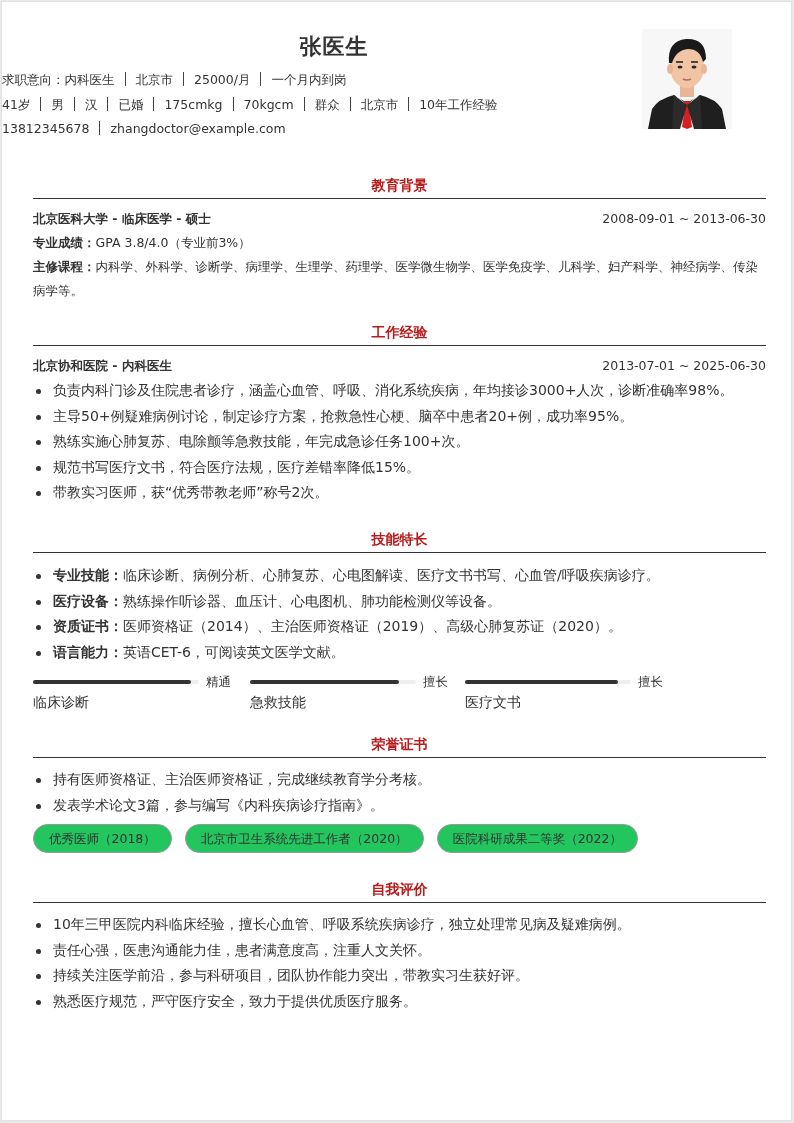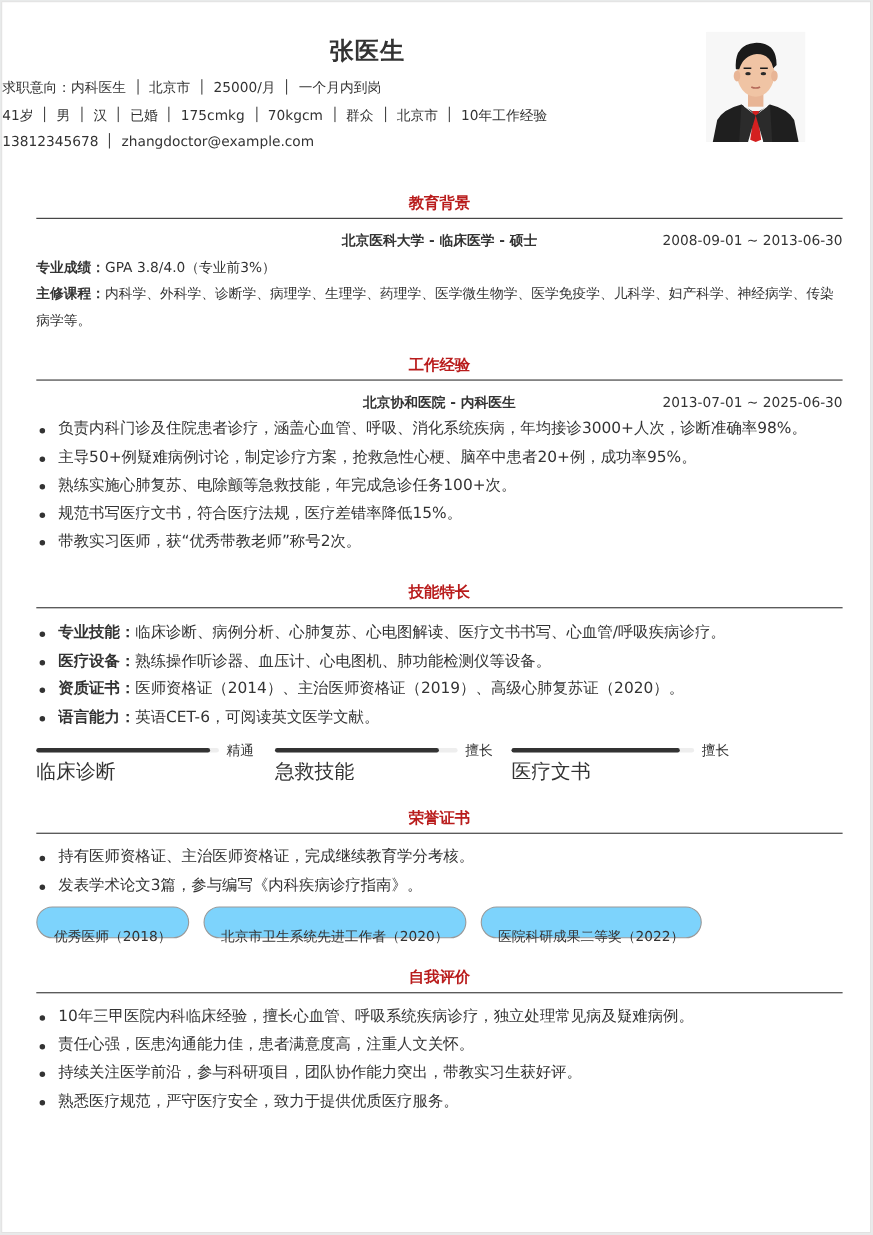--- a/index.html
+++ b/index.html
@@ -14,39 +14,39 @@
     .name { position: absolute; left: 0; width: 664px; top: 30px; text-align: center; font-size: 22px; font-weight: bold; color: #333; letter-spacing: 1px; }
     .info-line { position: absolute; left: 0; width: 664px; text-align: left; font-size: 12.5px; color: #333; }
     .info-line.l1 { top: 70px; }
     .info-line.l2 { top: 95px; }
     .info-line.l3 { top: 119px; }
     .sep { display: inline-block; width: 1px; height: 14px; background: #444; margin: 0 10px; vertical-align: -2px; }
     .avatar { position: absolute; left: 640px; top: 27px; width: 90px; height: 100px; background: #f6f6f6; overflow: hidden; }
     
     .section { position: absolute; left: 31px; width: 733px; }
     .sec-title { font-size: 14px; font-weight: bold; color: #b91c1c; height: 25px; line-height: 22px; border-bottom: 1.5px solid #333; text-align: center; }
-    .row { position: relative; height: 24px; line-height: 24px; font-size: 12.5px; text-align: center; }
+    .row { position: relative; height: 24px; line-height: 24px; font-size: 12.5px; }
     .row .bold { font-weight: bold; }
     .row .right { position: absolute; right: 0; top: 0; }
     .para { font-size: 12.5px; line-height: 24px; }
     .para b { font-weight: bold; }
     ul.bul { list-style: none; }
     ul.bul li { position: relative; padding-left: 20px; font-size: 14px; line-height: 25.5px; }
     ul.bul li::before { content: ""; position: absolute; left: 3px; top: 11px; width: 5px; height: 5px; border-radius: 50%; background: #333; }
     ul.bul li b { font-weight: bold; }
     
     .skills { position: relative; height: 42px; margin-top: 8px; }
     .skill { position: absolute; top: 0; width: 200px; }
     .skill .track { position: absolute; left: 0; top: 7px; width: 166px; height: 4px; background: #eeeeee; border-radius: 2px; }
     .skill .fill { position: absolute; left: 0; top: 0; height: 4px; background: #333; border-radius: 2px; }
     .skill .level { position: absolute; left: 173px; top: 0; font-size: 12.5px; line-height: 18px; white-space: nowrap; }
-    .skill .sname { position: absolute; left: 0; top: 20px; font-size: 18px; line-height: 18px; white-space: nowrap; }
+    .skill .sname { position: absolute; left: 0; top: 20px; font-size: 14px; line-height: 18px; white-space: nowrap; }
     
     .badges { margin-top: 6px; height: 32px; }
-    .badge { display: inline-block; height: 29px; line-height: 27px; padding: 12px 15px; margin-right: 13px; border: 1px solid #999; border-radius: 15px; background: #7dd3fc; font-size: 12.5px; color: #333; }
+    .badge { display: inline-block; height: 29px; line-height: 27px; padding: 0 15px; margin-right: 13px; border: 1px solid #999; border-radius: 15px; background: #22c55e; font-size: 12.5px; color: #333; }
   </style>
 </head>
 <body>
 
 <div class="page">
 
   <div class="header">
     <div class="name">张医生</div>
 
     <div class="info-line l1">

